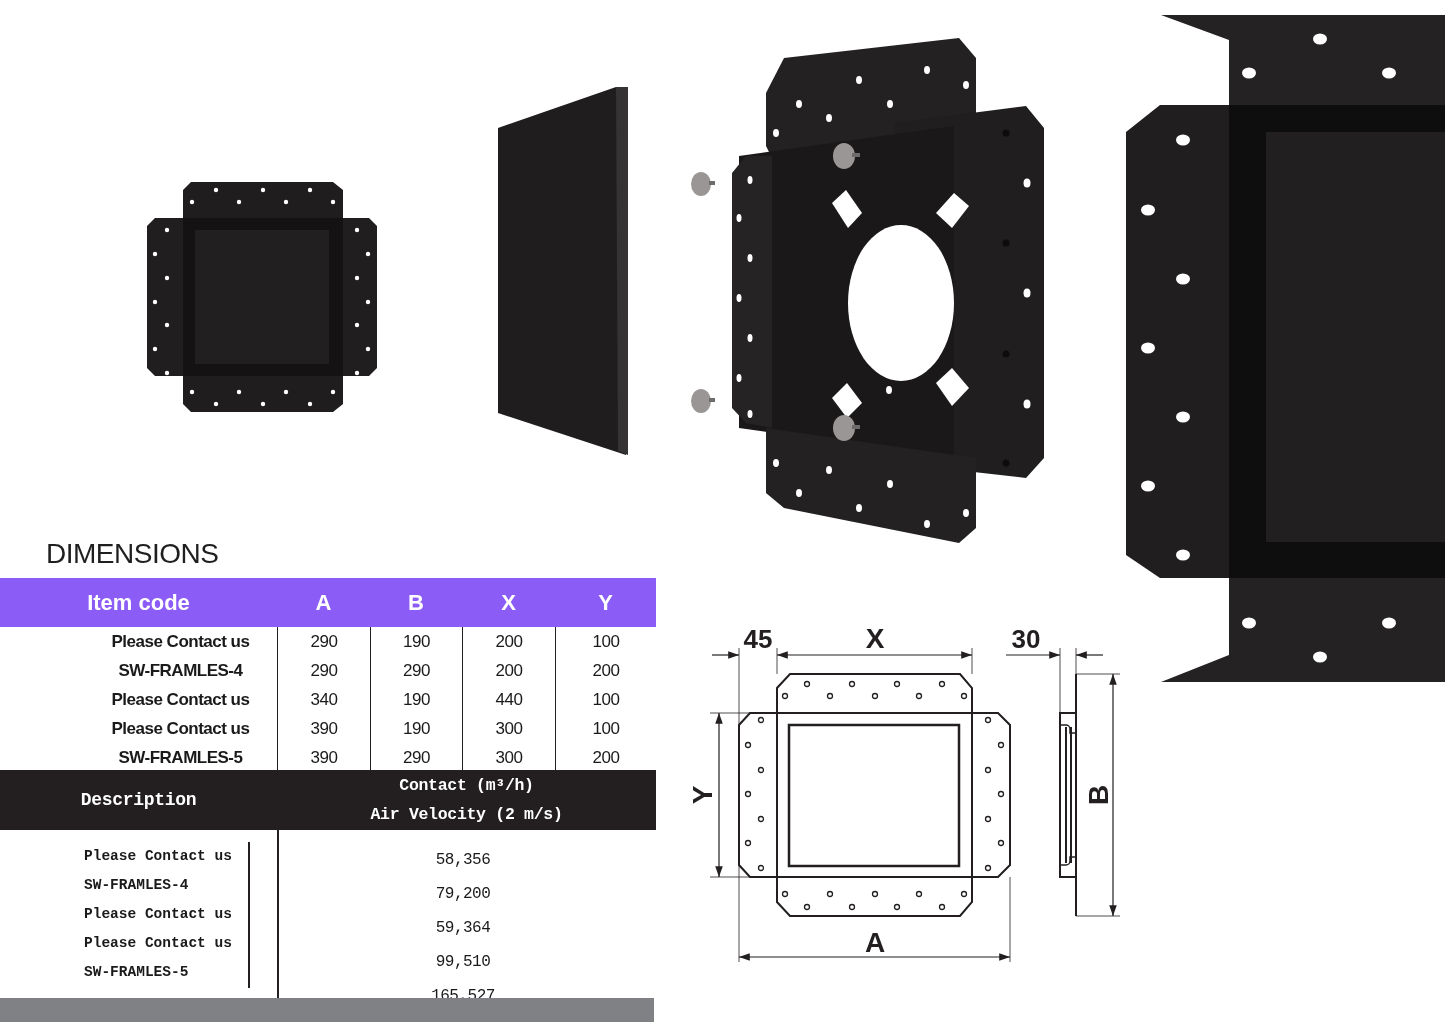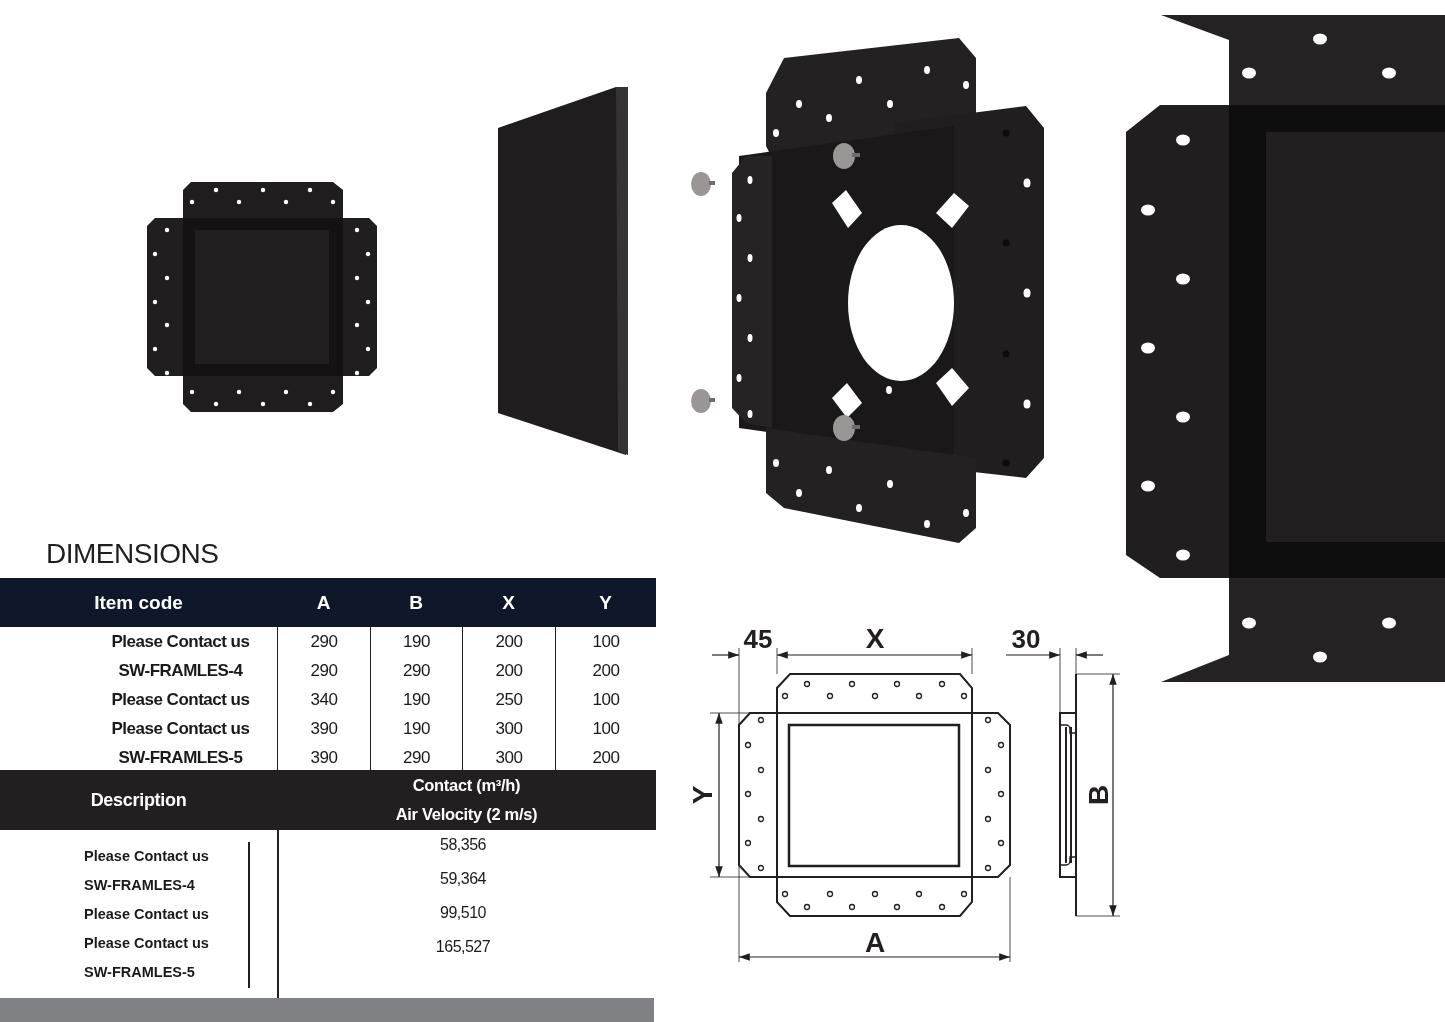--- a/index.html
+++ b/index.html
@@ -16,53 +16,53 @@
     position: absolute; left: 46px; top: 538px;
     font-size: 28px; letter-spacing: -0.5px; color: #1f1f1f;
     font-weight: normal;
   }
 
   
   .dim-table {
     position: absolute; left: 0; top: 578px; width: 656px;
   }
   .thead {
-    display: flex; height: 49px; background: #0f172a; color: #ffffff;
-    align-items: center; font-weight: bold; font-size: 19px;
+    display: flex; height: 49px; background: #8b5cf6; color: #ffffff;
+    align-items: center; font-weight: bold; font-size: 22px;
   }
   .thead .c { text-align: center; }
   .c0 { width: 277px; text-align: center; }
   .c1 { width: 93px; }
   .c2 { width: 92px; }
   .c3 { width: 93px; }
   .c4 { width: 101px; }
   .trow { display: flex; height: 29px; align-items: center; font-size: 16px; }
   .trow .c0 { font-weight: bold; font-size: 14.5px; text-align: left; padding-left: 84px; }
   .trow .cell {
     height: 29px; line-height: 29px; text-align: center;
     border-left: 1.5px solid #231f20; font-size: 17px; letter-spacing: -0.5px;
   }
   .trow .c0.cell { border-left: none; }
 
   
-  .air-table { position: absolute; left: 0; top: 770px; width: 656px; }
+  .air-table { position: absolute; left: 0; top: 770px; width: 656px; font-family: Liberation Mono, monospace; }
   .air-head {
     display: flex; height: 60px; background: #231f20; color: #fff; font-weight: bold;
     font-size: 17px; align-items: center;
   }
   .air-head .h-desc { width: 277px; text-align: center; font-size: 18px; letter-spacing: -0.3px; }
   .air-head .h-air { width: 379px; text-align: center; line-height: 29px; font-size: 16.5px; letter-spacing: -0.3px; }
   .air-body { position: relative; height: 168px; }
   .air-body .desc-col {
     position: absolute; left: 84px; top: 12px; width: 170px;
   }
   .air-body .desc-item { height: 29px; line-height: 29px; font-weight: bold; font-size: 14.5px; }
   .air-body .desc-sep { position: absolute; left: 248px; top: 12px; width: 1.5px; height: 146px; background: #231f20; }
   .air-body .main-sep { position: absolute; left: 277px; top: 0; width: 1.5px; height: 168px; background: #231f20; }
-  .air-body .val-col { position: absolute; left: 278px; top: 0; width: 370px; }
+  .air-body .val-col { position: absolute; left: 278px; top: 15px; width: 370px; }
   .air-body .val-item { height: 34px; line-height: 30px; text-align: center; font-size: 16px; letter-spacing: -0.5px; }
   .footer-bar { position: absolute; left: 0; top: 998px; width: 654px; height: 24px; background: #808184; }
 
   
   .drawing { position: absolute; left: 690px; top: 610px; }
   .dim-label { font-family: "Liberation Sans", sans-serif; font-weight: bold; fill: #231f20; }
 </style>
 </head>
 <body>
 
@@ -246,21 +246,21 @@
     <div class="cell c0">SW-FRAMLES-4</div>
     <div class="cell c1">290</div>
     <div class="cell c2">290</div>
     <div class="cell c3">200</div>
     <div class="cell c4">200</div>
   </div>
   <div class="trow">
     <div class="cell c0">Please Contact us</div>
     <div class="cell c1">340</div>
     <div class="cell c2">190</div>
-    <div class="cell c3">250</div>
+    <div class="cell c3">440</div>
     <div class="cell c4">100</div>
   </div>
   <div class="trow">
     <div class="cell c0">Please Contact us</div>
     <div class="cell c1">390</div>
     <div class="cell c2">190</div>
     <div class="cell c3">300</div>
     <div class="cell c4">100</div>
   </div>
   <div class="trow">
@@ -285,20 +285,21 @@
       <div class="desc-item">Please Contact us</div>
       <div class="desc-item">SW-FRAMLES-4</div>
       <div class="desc-item">Please Contact us</div>
       <div class="desc-item">Please Contact us</div>
       <div class="desc-item">SW-FRAMLES-5</div>
     </div>
     <div class="desc-sep"></div>
     <div class="main-sep"></div>
     <div class="val-col">
       <div class="val-item">58,356</div>
+      <div class="val-item">79,200</div>
       <div class="val-item">59,364</div>
       <div class="val-item">99,510</div>
       <div class="val-item">165,527</div>
     </div>
   </div>
 </div>
 
 <div class="footer-bar"></div>
 
 <div class="drawing">

